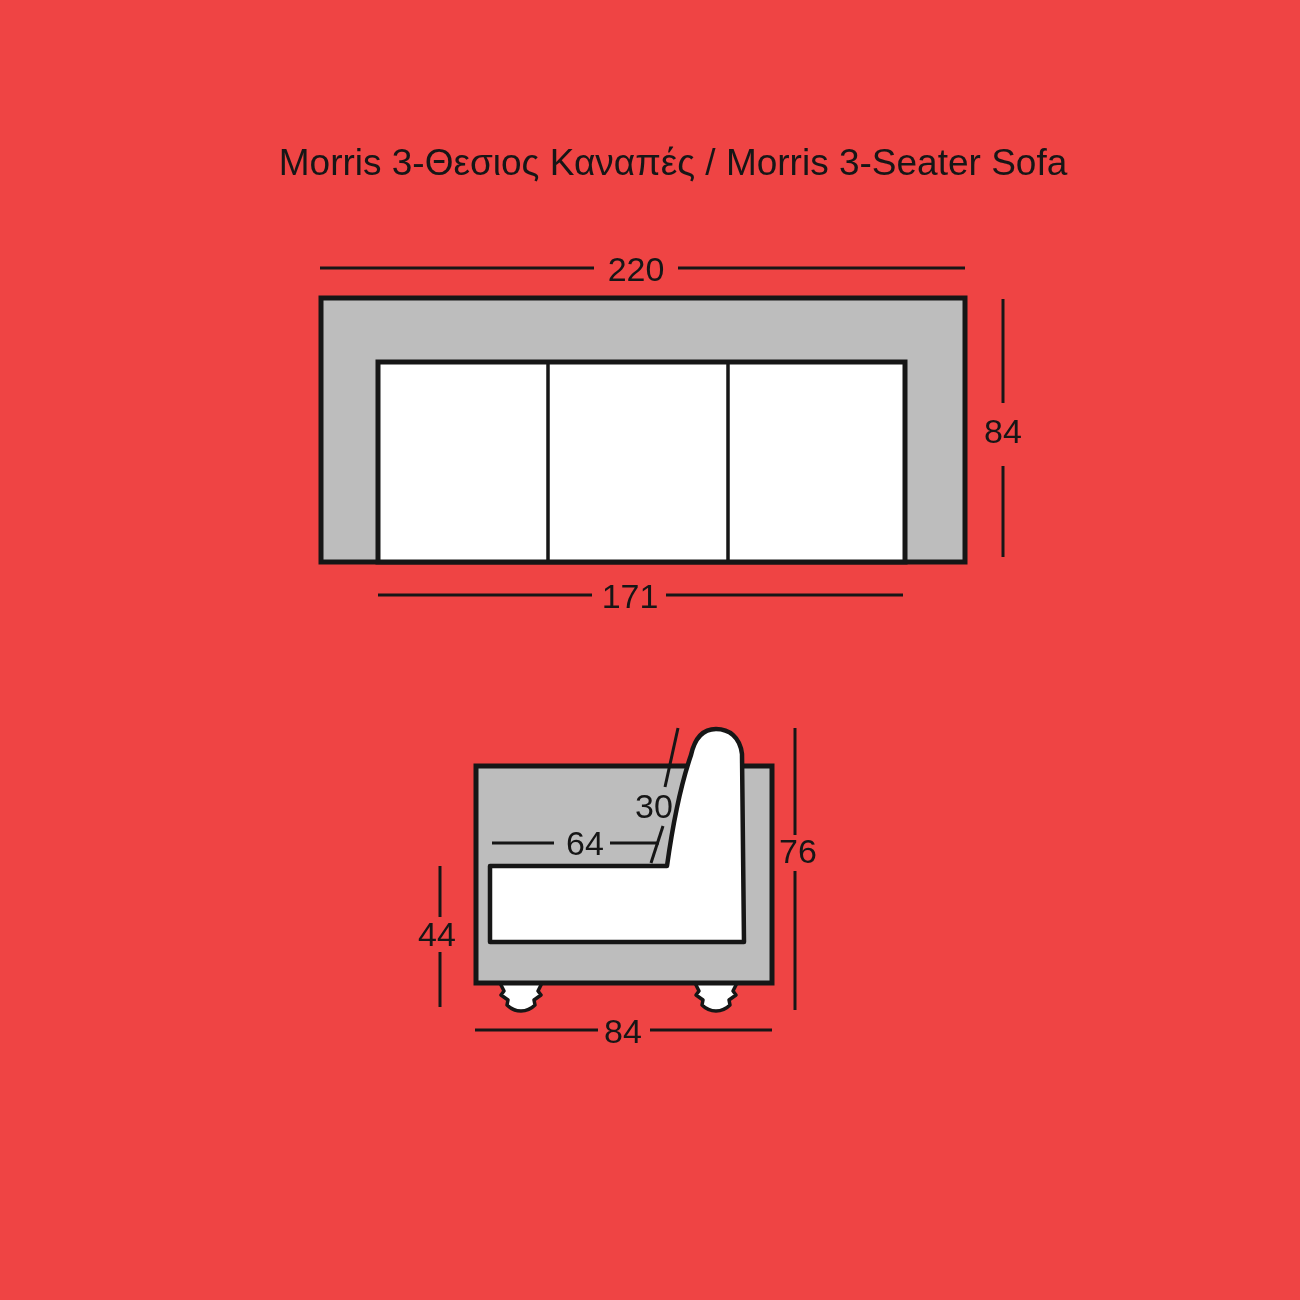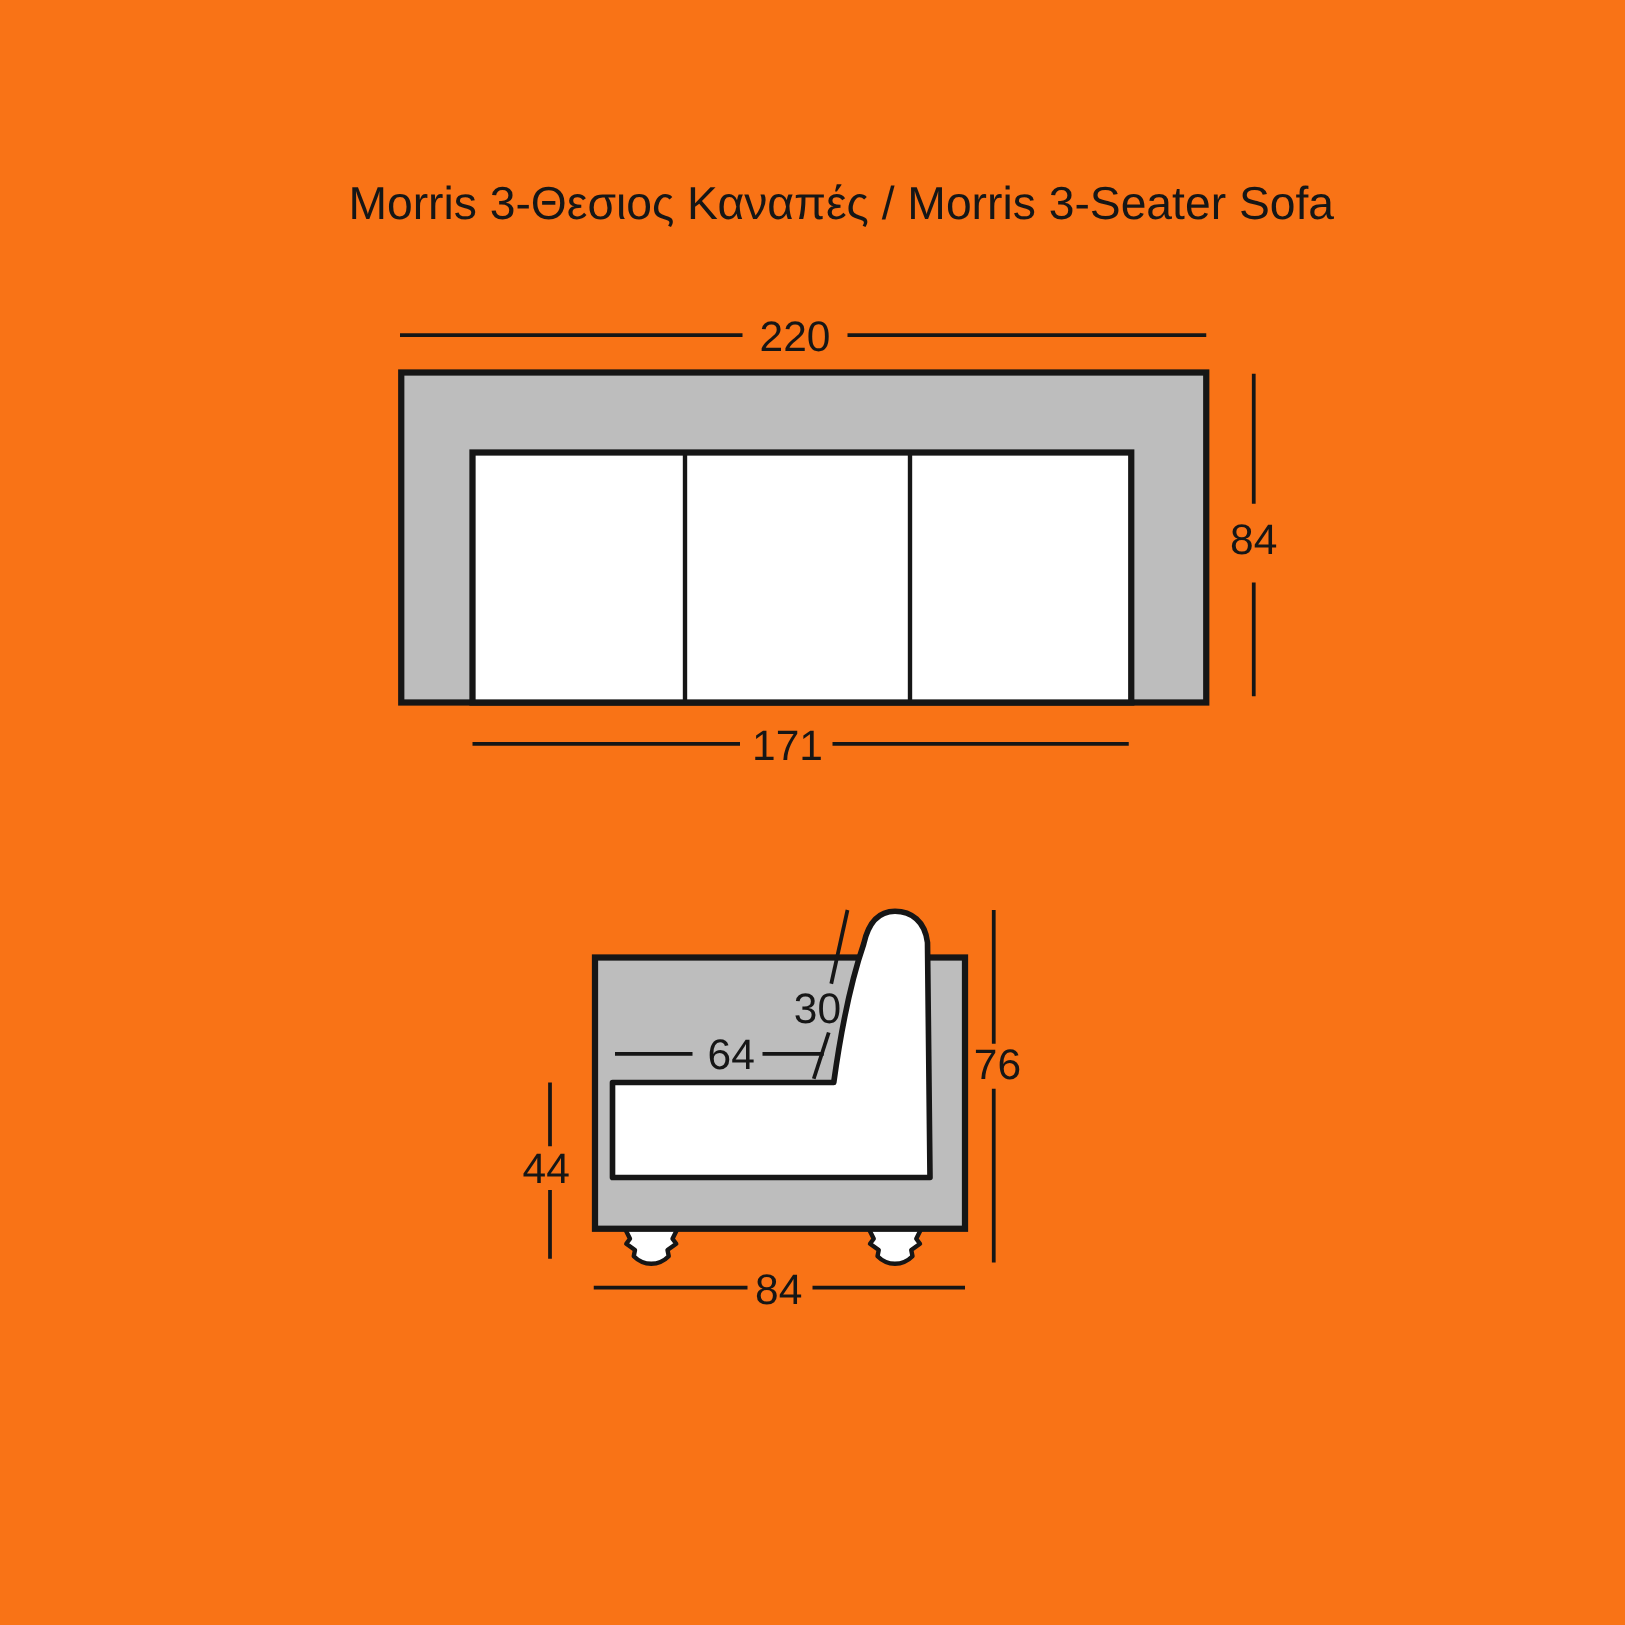--- a/index.html
+++ b/index.html
@@ -5,21 +5,21 @@
   html, body {
     margin: 0;
     padding: 0;
     background: #ffffff;
     font-family: "Liberation Sans", sans-serif;
   }
   .stage {
     position: relative;
     width: 1300px;
     height: 1300px;
-    background: #f97316;
+    background: #ef4444;
     overflow: hidden;
   }
   .title {
     position: absolute;
     top: 144px;
     left: 0;
     width: 1300px;
     text-align: center;
     transform: translateX(23px);
     font-size: 37px;

